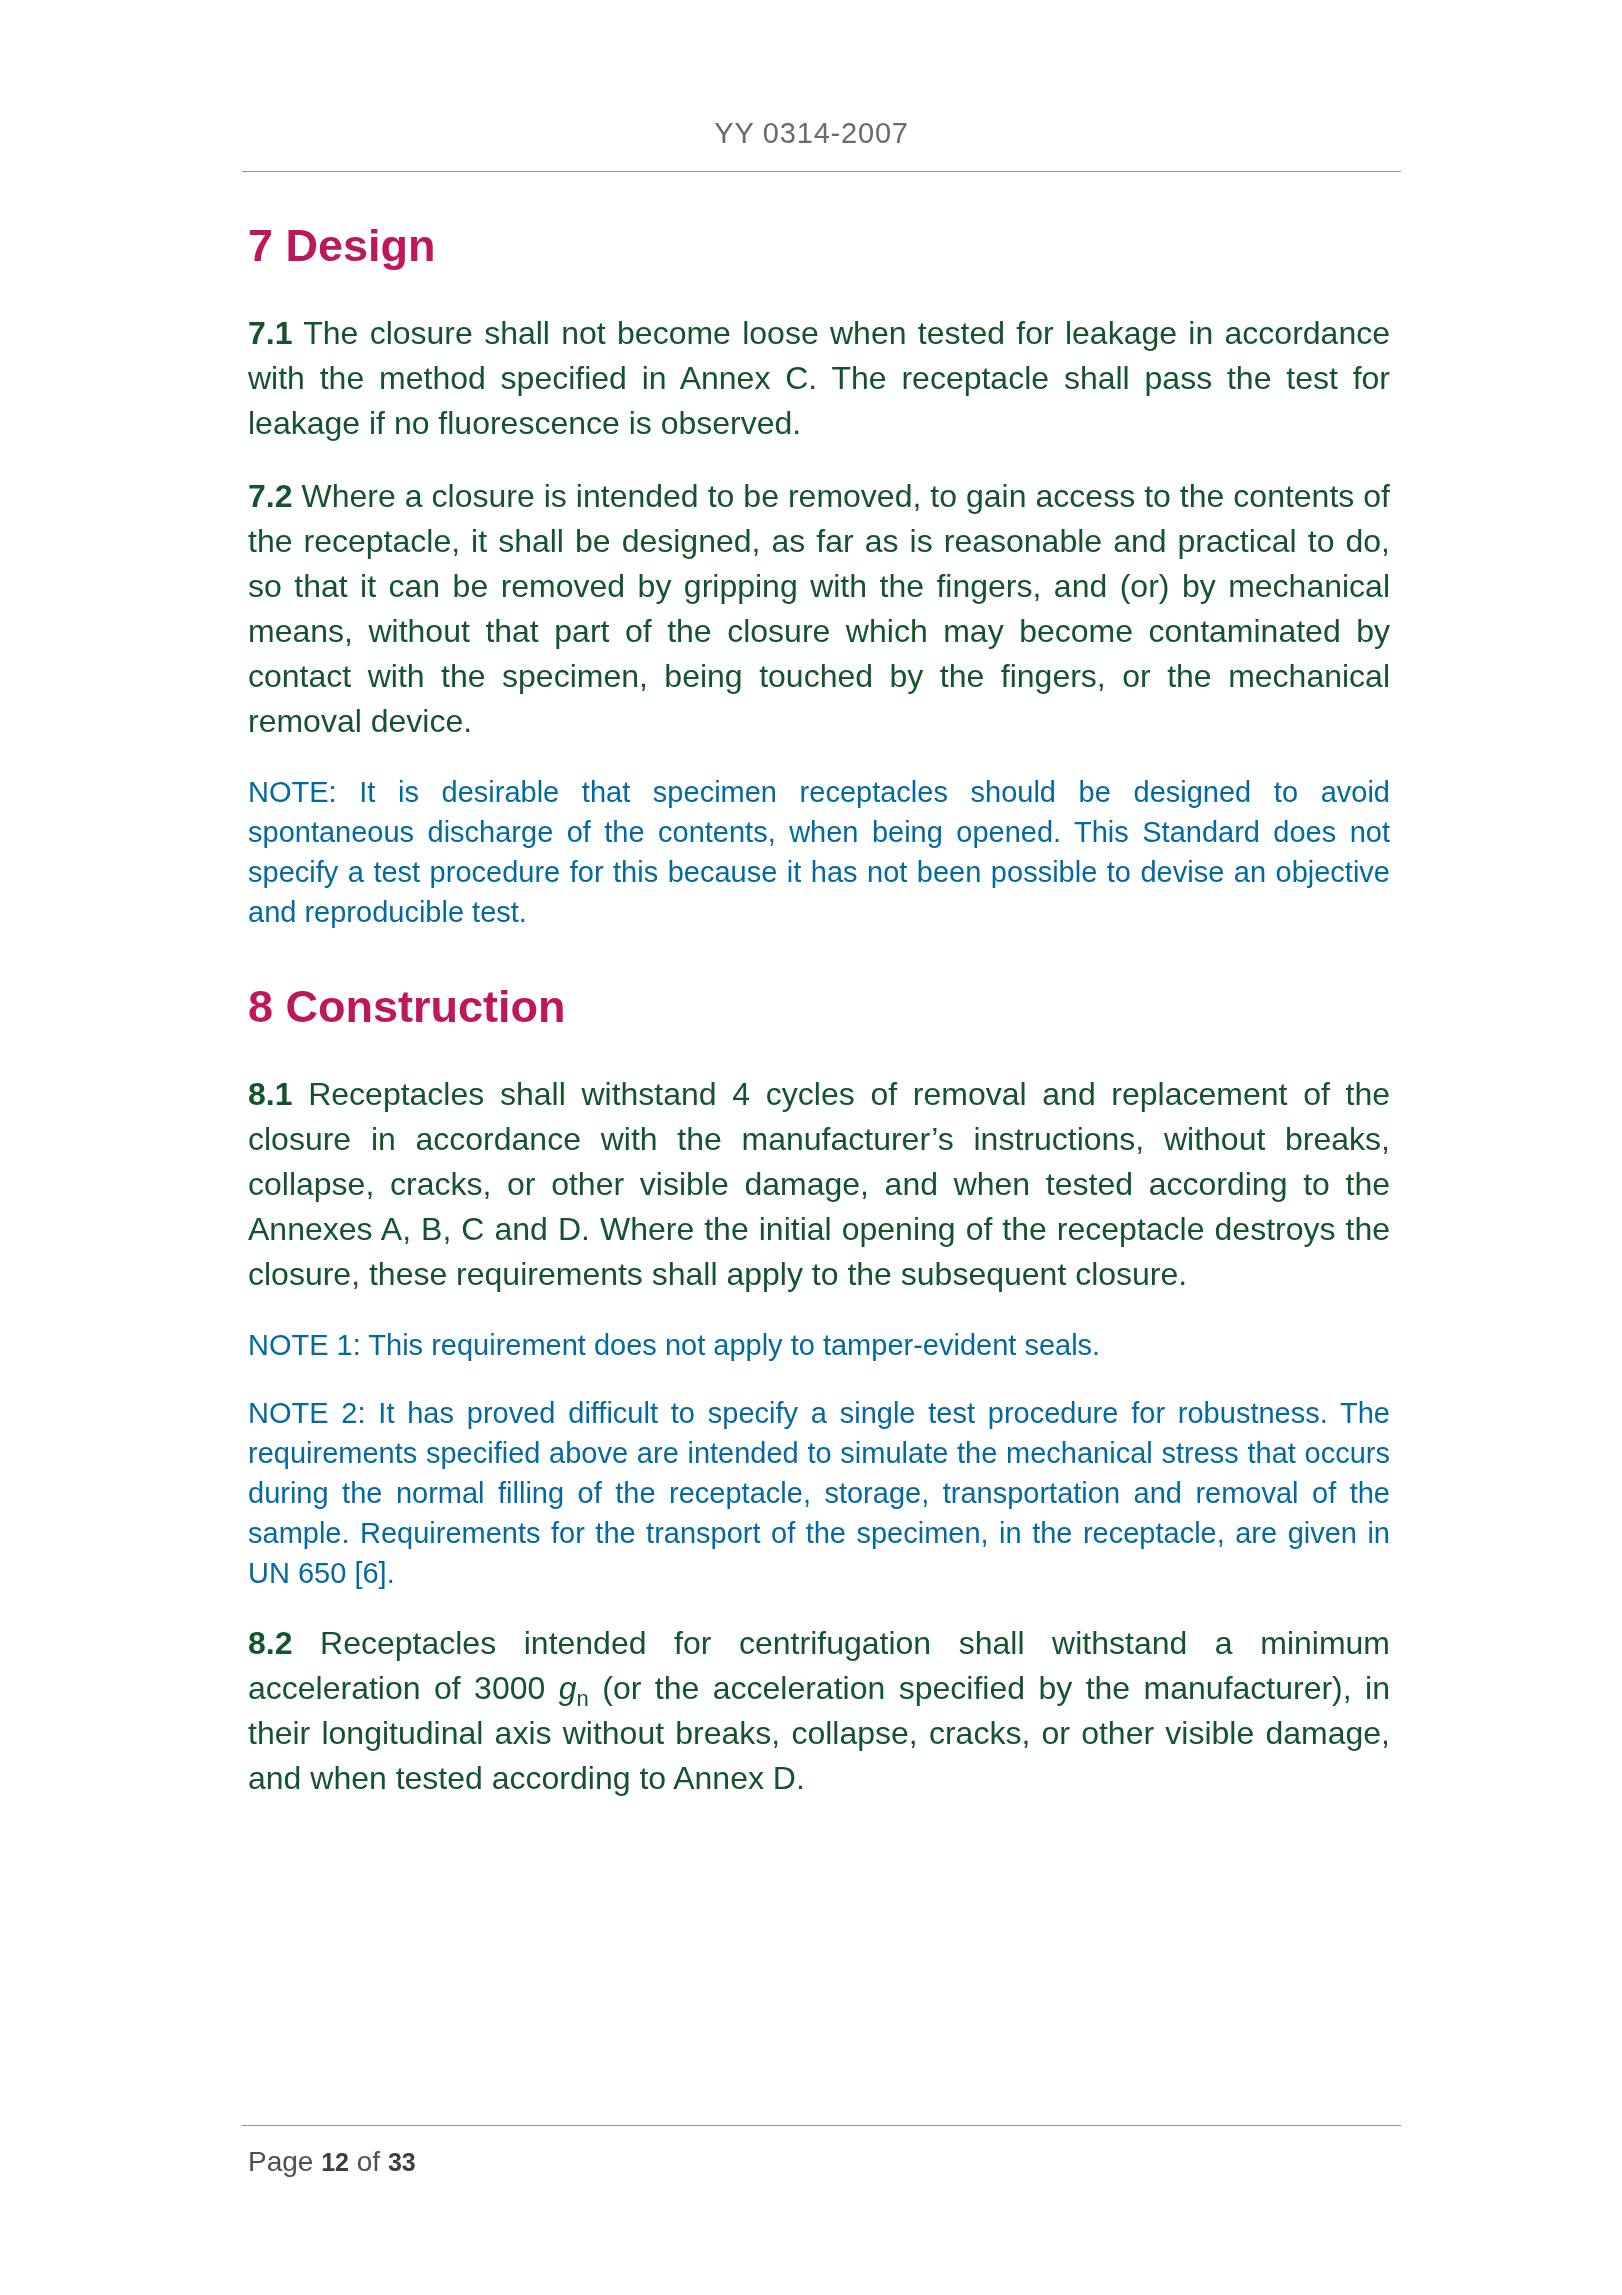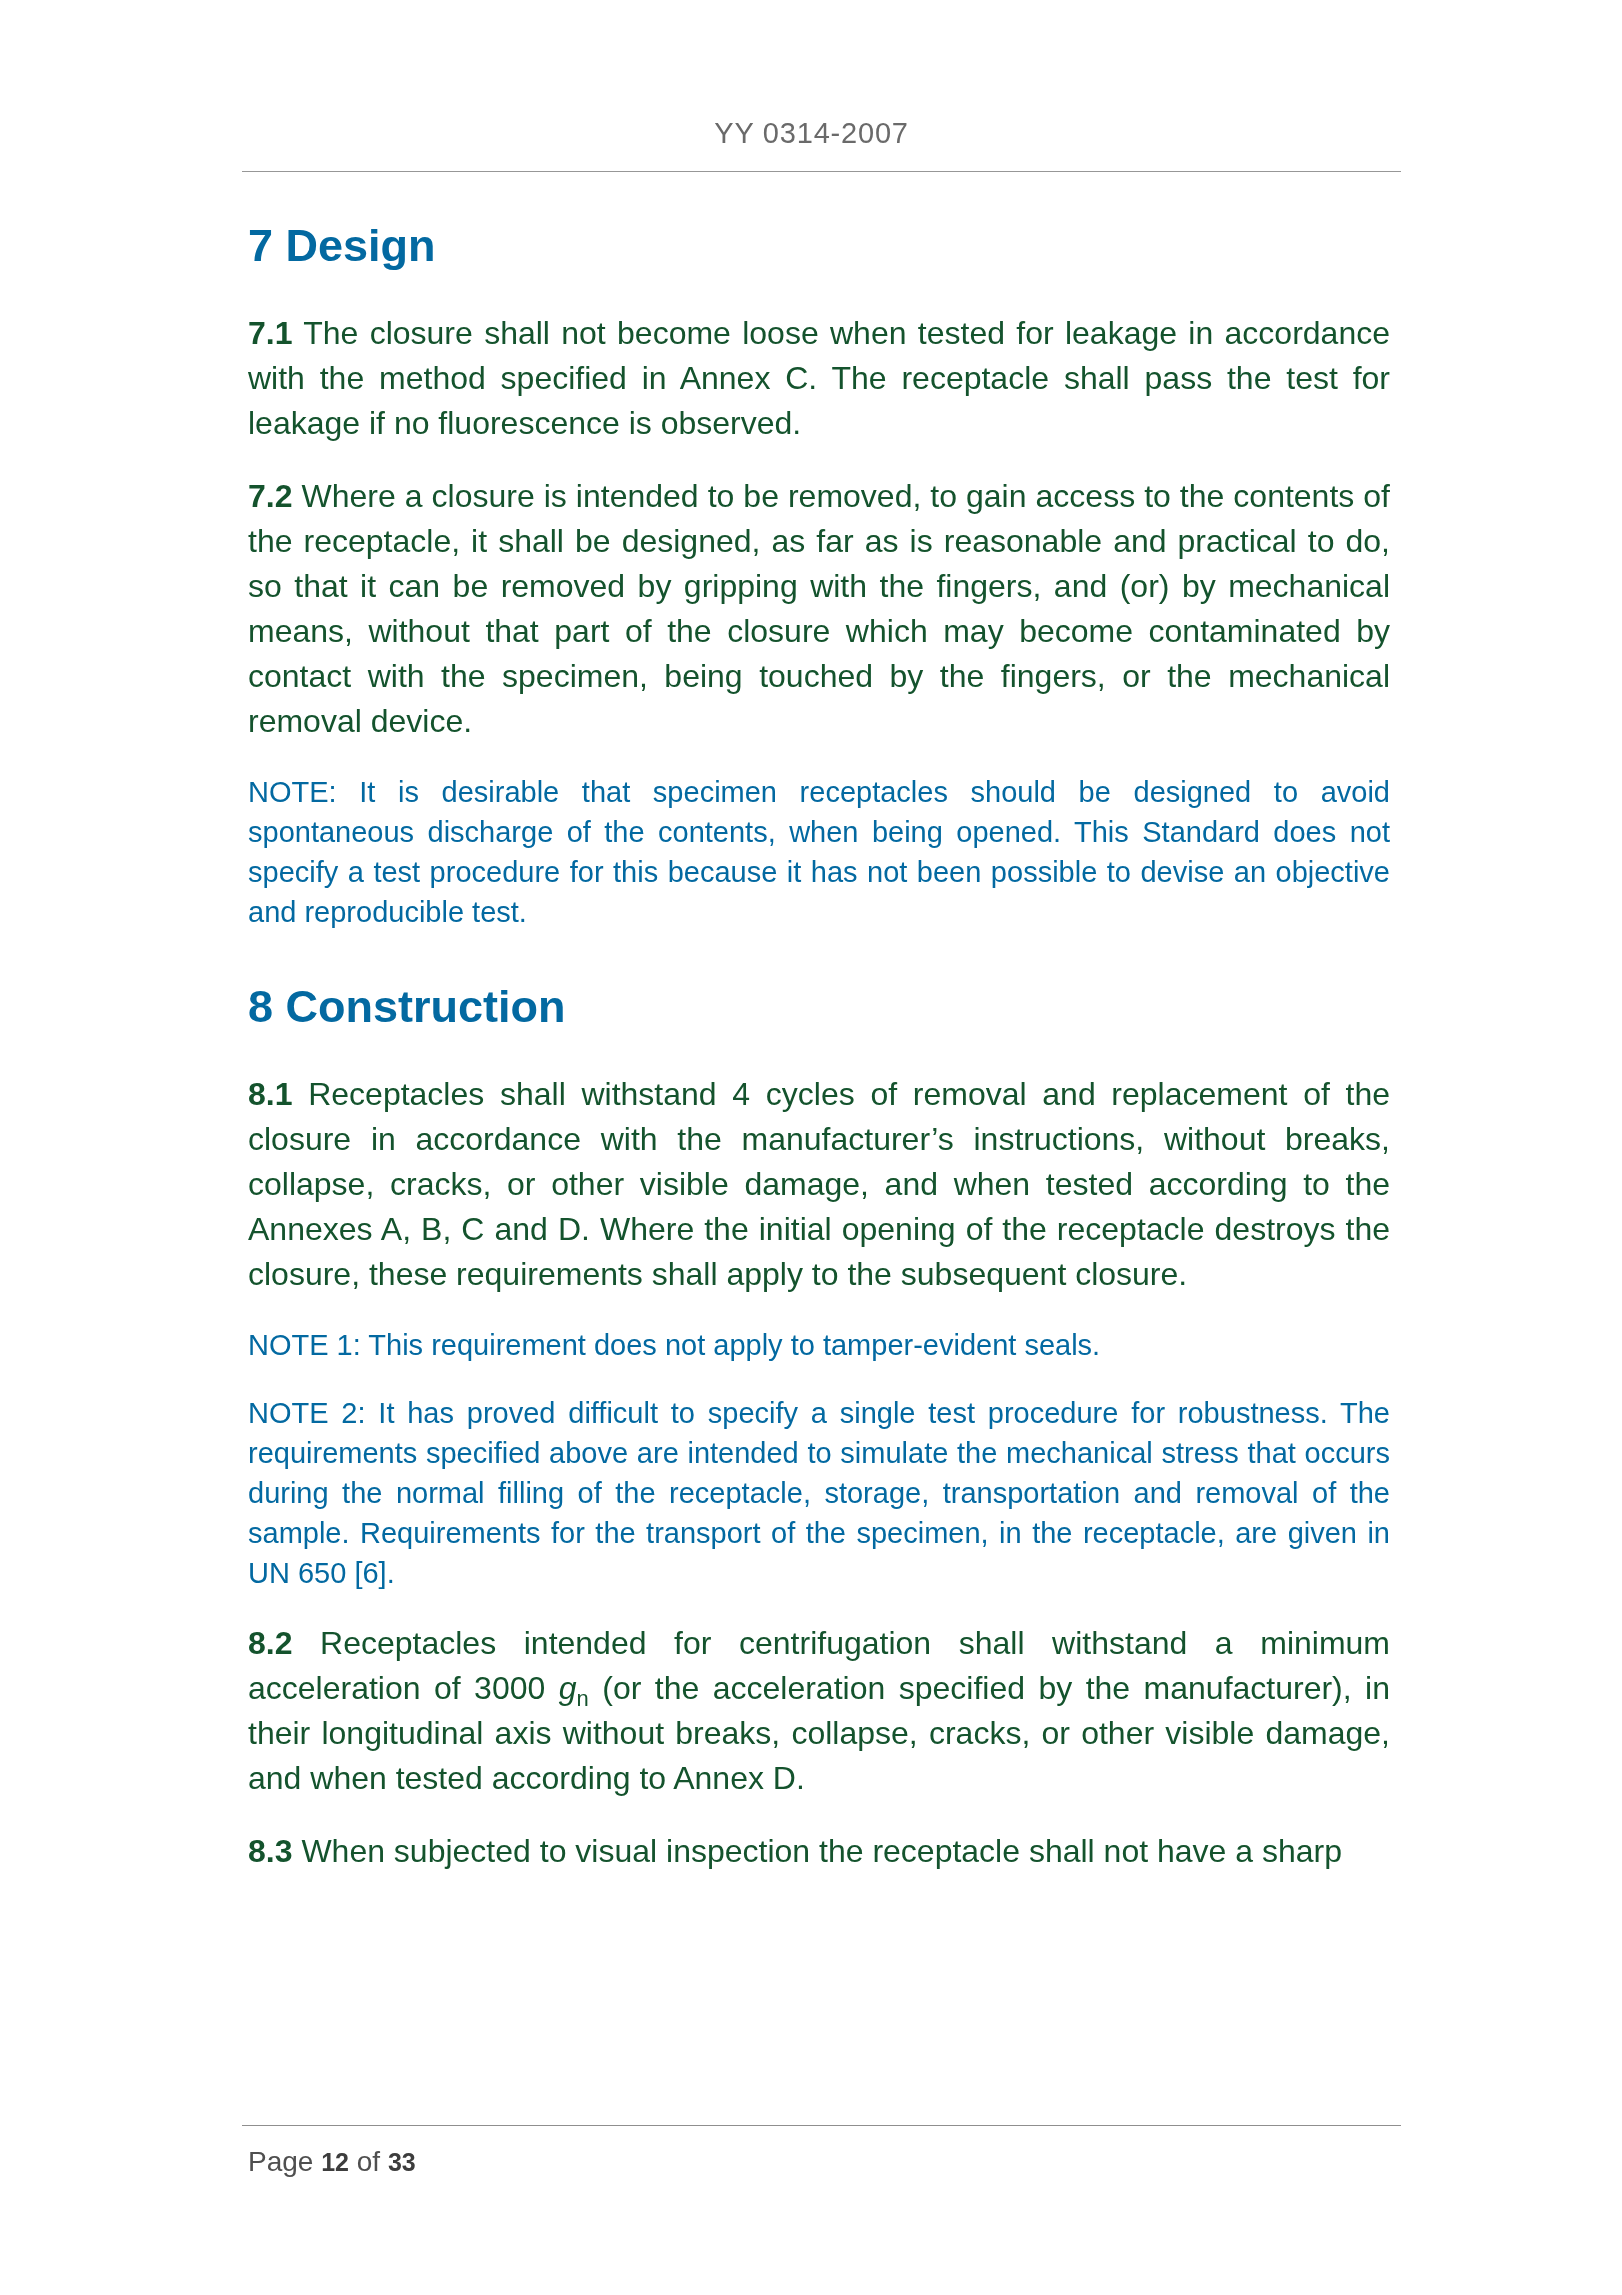--- a/index.html
+++ b/index.html
@@ -38,21 +38,21 @@
     position: absolute;
     top: 218px;
     left: 248px;
     width: 1142px;
   }
   h1.section-heading {
     margin: 0 0 38px 0;
     font-size: 45px;
     line-height: 55px;
     font-weight: bold;
-    color: #0369a1;
+    color: #be185d;
   }
   h1.section-heading.second {
     margin-top: 47px;
   }
   p.body-para {
     margin: 0 0 28px 0;
     font-size: 32px;
     line-height: 45px;
     text-align: justify;
     color: #14532d;
@@ -139,21 +139,20 @@
     <h1 class="section-heading second">8 Construction</h1>
 
     <p class="body-para"><b class="clause-num">8.1</b><span> Receptacles shall withstand 4 cycles of removal and replacement of the closure in accordance with the manufacturer’s instructions, without breaks, collapse, cracks, or other visible damage, and when tested according to the Annexes A, B, C and D. Where the initial opening of the receptacle destroys the closure, these requirements shall apply to the subsequent closure.</span></p>
 
     <p class="note-para">NOTE 1: This requirement does not apply to tamper-evident seals.</p>
 
     <p class="note-para">NOTE 2: It has proved difficult to specify a single test procedure for robustness. The requirements specified above are intended to simulate the mechanical stress that occurs during the normal filling of the receptacle, storage, transportation and removal of the sample. Requirements for the transport of the specimen, in the receptacle, are given in UN 650 [6].</p>
 
     <p class="body-para"><b class="clause-num">8.2</b><span> Receptacles intended for centrifugation shall withstand a minimum acceleration of 3000 </span><span class="gsym">g</span><sub class="gsub">n</sub><span> (or the acceleration specified by the manufacturer), in their longitudinal axis without breaks, collapse, cracks, or other visible damage, and when tested according to Annex D.</span></p>
 
-    <p class="body-para last"><b class="clause-num">8.3</b><span> When subjected to visual inspection the receptacle shall not have a sharp</span></p>
 
   </div>
 
   <div class="footer-rule"></div>
 
   <div class="footer">
     <div class="page-indicator">
       <span>Page</span>
       <b>12</b>
       <span>of</span>

